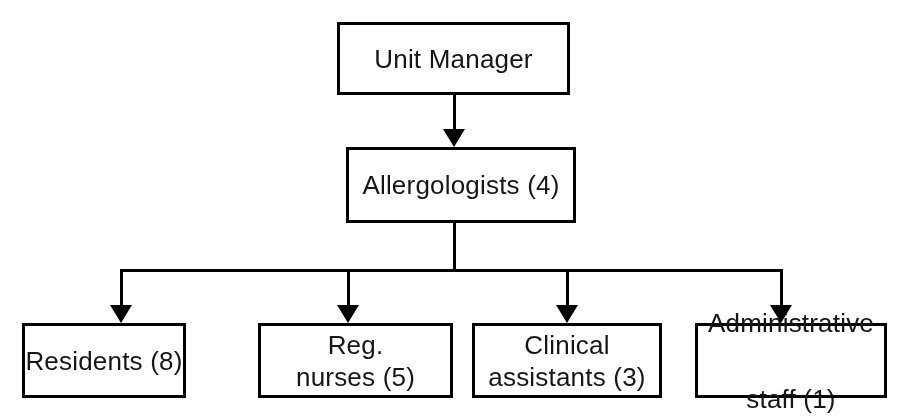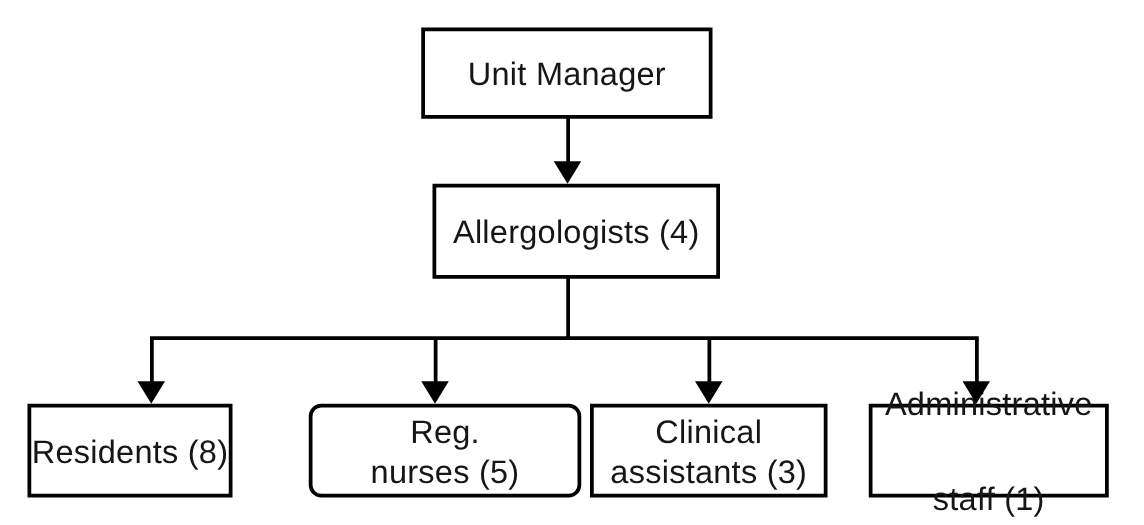--- a/index.html
+++ b/index.html
@@ -29,21 +29,21 @@
     line-height: 32px;
     color: #161616;
     letter-spacing: 0.2px;
   }
   .node span { display: block; white-space: nowrap; }
 
   
   .n-unit-manager   { left: 337px; top: 22px;  width: 233px; height: 73px; }
   .n-allergologists { left: 346px; top: 147px; width: 230px; height: 76px; }
   .n-residents      { left: 22px;  top: 323px; width: 164px; height: 75px; }
-  .n-reg-nurses     { left: 247px; top: 323px; width: 218px; height: 75px; border-radius: 10px; }
+  .n-reg-nurses     { left: 258px; top: 323px; width: 195px; height: 75px; }
   .n-clinical       { left: 472px; top: 323px; width: 190px; height: 75px; text-align: center; }
   .n-admin          { left: 695px; top: 323px; width: 192px; height: 75px; gap: 44px; }
 
   
   .line {
     position: absolute;
     background: #000000;
   }
   .v-shaft-top      { left: 452.5px; top: 94px;  width: 3px;   height: 38px; }
   .v-shaft-mid      { left: 452.5px; top: 221px; width: 3px;   height: 51px; }

